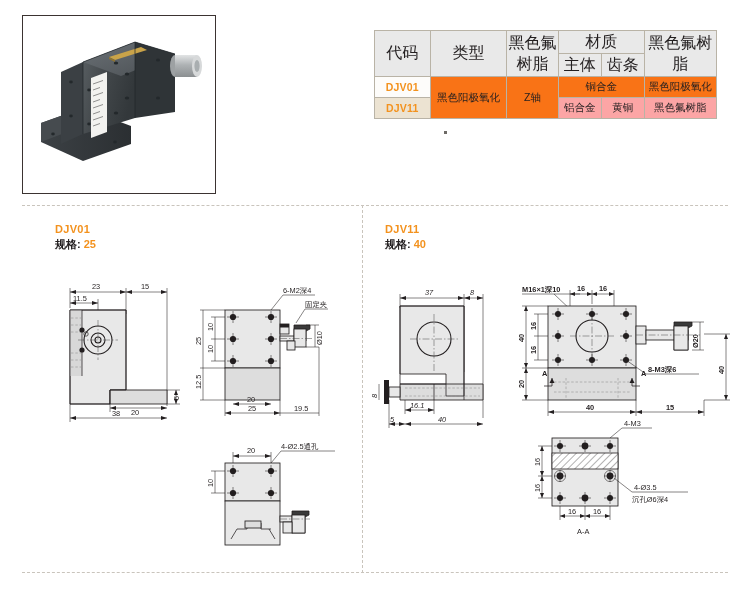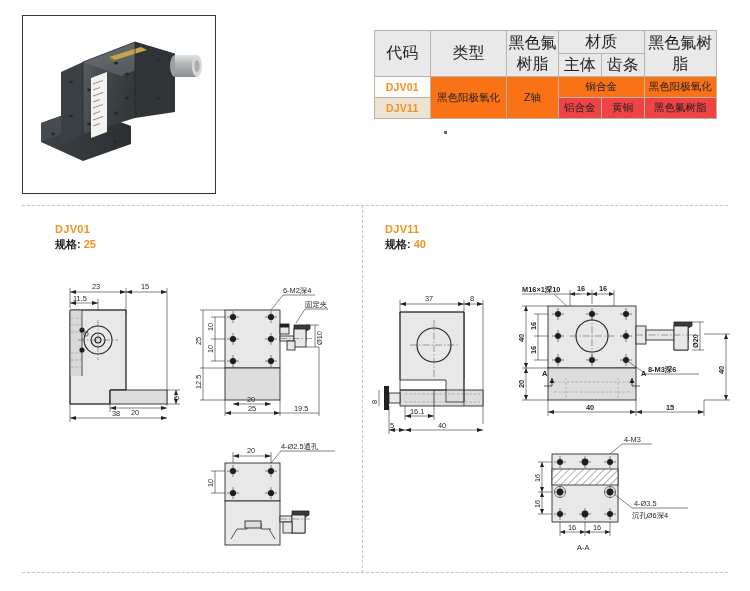--- a/index.html
+++ b/index.html
@@ -32,21 +32,21 @@
     padding:0;height:20px;font-weight:normal;
     color:#231f20;
   }
   .spec-table .hd{background:#e9e9e9;font-size:16px;height:22px;}
   .spec-table .code{
     color:#f3921e;font-weight:bold;font-size:10.5px;
     font-family:"Liberation Sans",sans-serif;
     letter-spacing:.2px;
   }
   .row-a .code{background:#fdfcfa;}
-  .row-b td{background:#ef4444;}
+  .row-b td{background:#fca5a5;}
   .row-b .code{background:#ece3d2;}
   .cell-plain{background:#f97316;margin-top:46px;}
 
   
   .hdiv{
     position:absolute;left:22px;width:706px;height:0;
     border-top:1px dashed #c9c4bc;
   }
   .vdiv{
     position:absolute;top:205px;width:0;height:368px;
@@ -455,21 +455,21 @@
       <rect class="body-f" x="85" y="79" width="22" height="6"></rect>
       <path class="body-dk" d="M97,74 h17 v4 l-4,2 v16 h-13 z"></path>
       <rect class="body-f" x="97" y="78" width="13" height="18"></rect>
       <rect class="body-f" x="88" y="85" width="9" height="11"></rect>
       <g class="ln-c">
           <line x1="85" y1="82" x2="115" y2="82"></line>
         </g>
     </svg>
   </div>
 
-  <div class="dwg" style="left:372px;top:290px;">
+  <div class="dwg" style="left:372px;top:284px;font-style:italic;">
     <svg width="140" height="155" viewBox="0 0 140 155">
 
       <g class="ln-t">
         <line x1="28" y1="14" x2="92" y2="14"></line>
         <line x1="28" y1="10" x2="28" y2="24"></line>
         <line x1="92" y1="10" x2="92" y2="88"></line>
         <path d="M28,14 l6,-2 v4 z" fill="#231f20" stroke="none"></path>
         <path d="M92,14 l-6,-2 v4 z" fill="#231f20" stroke="none"></path>
       </g>
       <text class="lbl" x="53" y="11">37</text>
@@ -679,21 +679,21 @@
       <g class="ln-t">
         <line x1="122" y1="130" x2="190" y2="130"></line>
         <line x1="190" y1="118" x2="190" y2="134"></line>
         <path d="M122,130 l6,-2 v4 z" fill="#231f20" stroke="none"></path>
         <path d="M190,130 l-6,-2 v4 z" fill="#231f20" stroke="none"></path>
       </g>
       <text class="lbl" x="152" y="128">15</text>
     </svg>
   </div>
 
-  <div class="dwg" style="left:528px;top:432px;text-decoration:underline;">
+  <div class="dwg" style="left:528px;top:416px;text-decoration:underline;">
     <svg width="190" height="130" viewBox="0 0 190 130">
 
       <g class="ln-t">
           <line x1="82" y1="22" x2="94" y2="12"></line>
           <line x1="94" y1="12" x2="124" y2="12"></line>
         </g>
       <text class="lbl" x="96" y="10">4-M3</text>
 
       <rect class="body-f" x="24" y="22" width="66" height="68"></rect>
 

